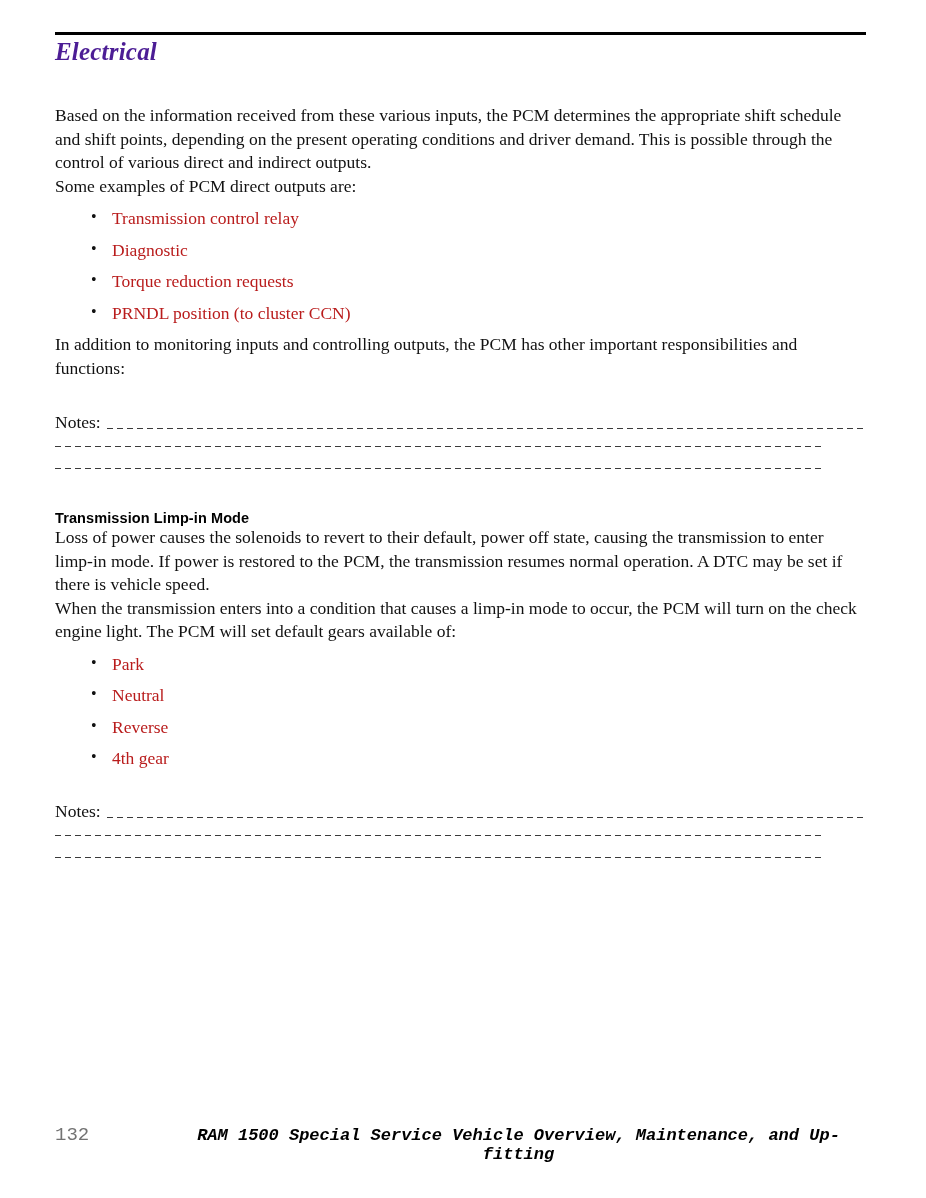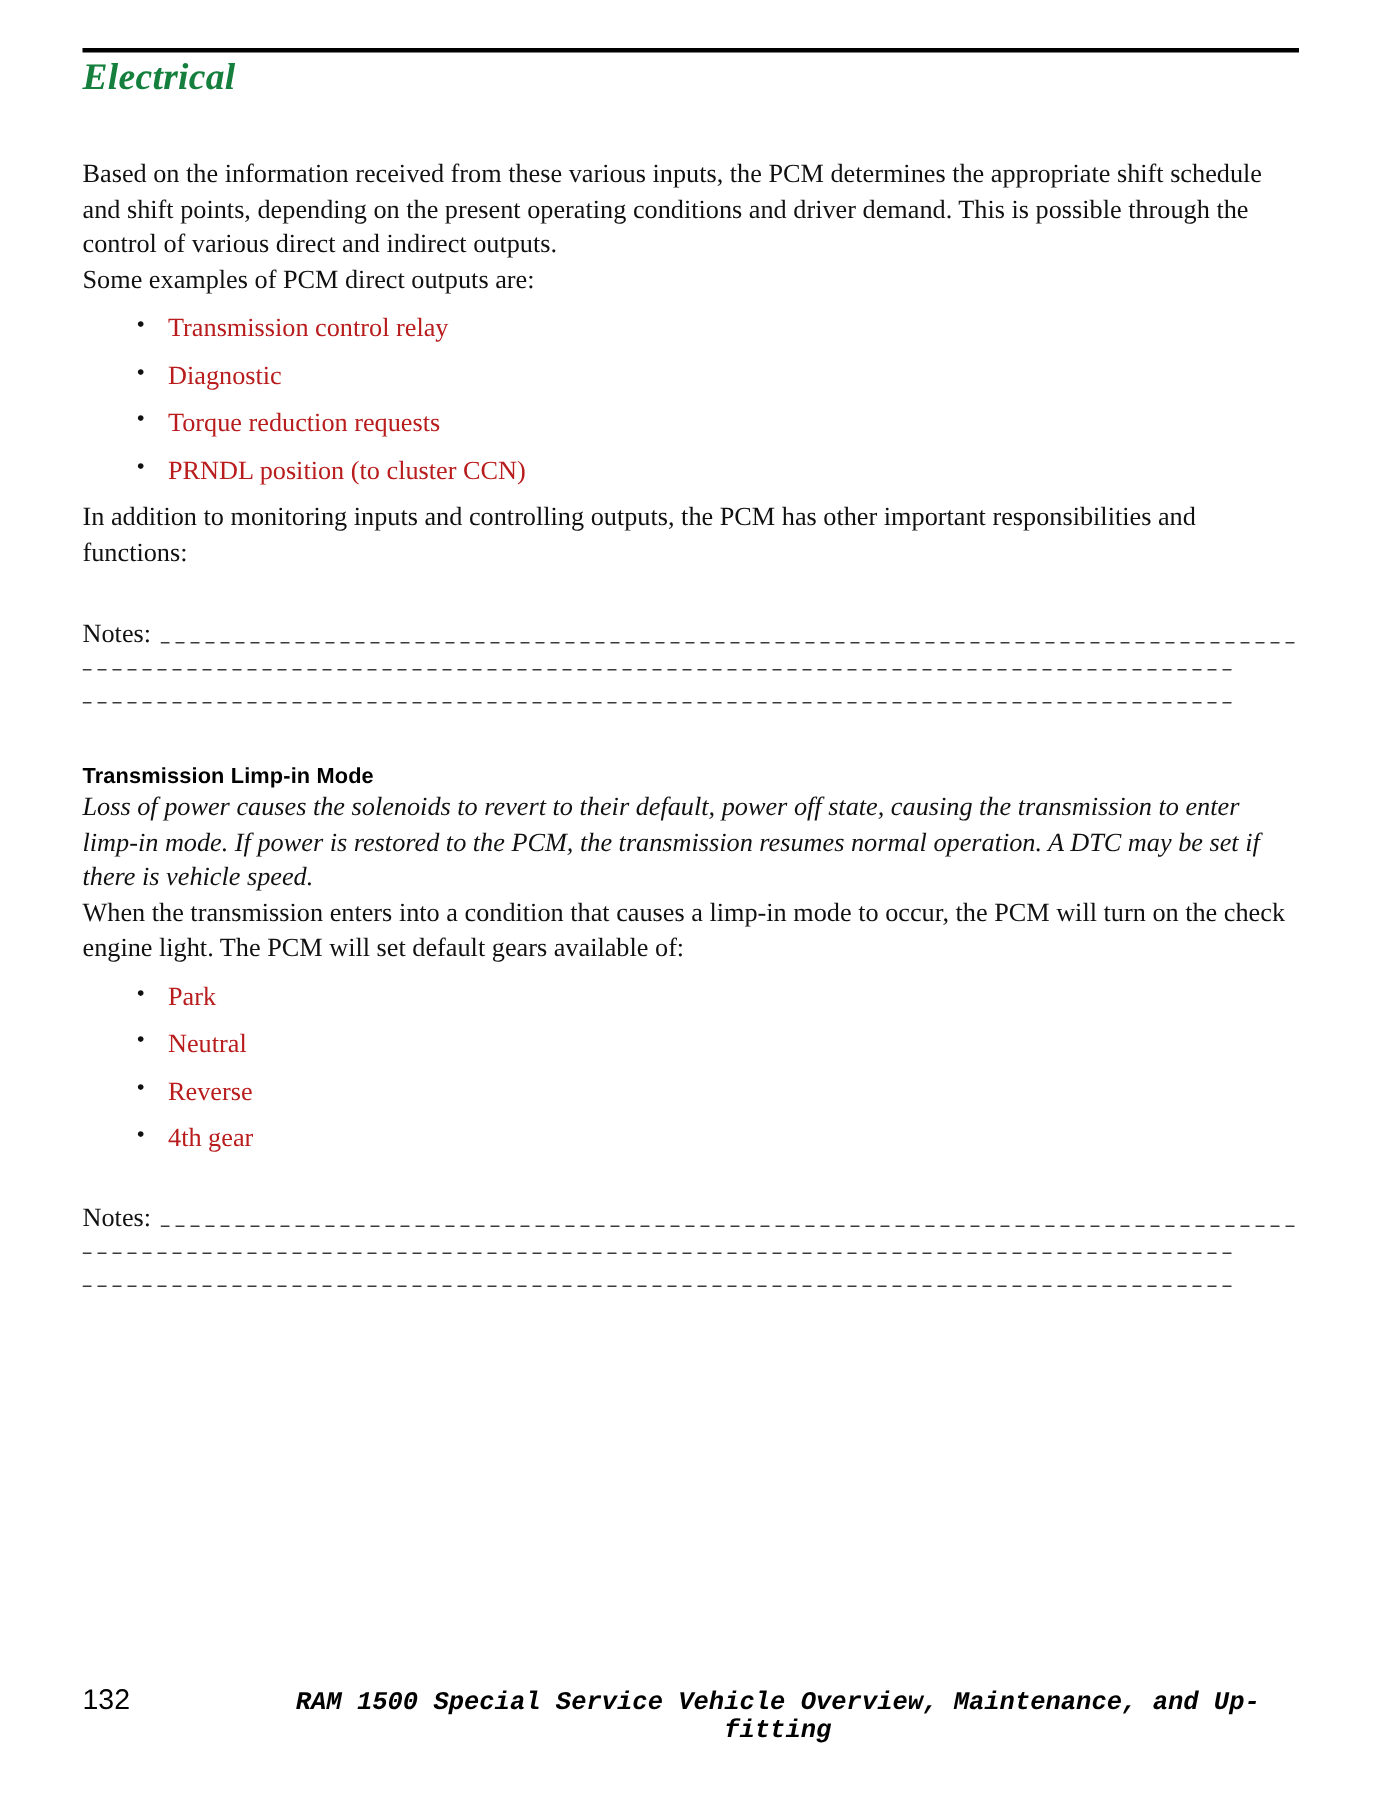--- a/index.html
+++ b/index.html
@@ -31,21 +31,21 @@
   }
   .chapter-title {
     position: absolute;
     left: 55px;
     top: 38px;
     font-family: "Liberation Serif", serif;
     font-style: italic;
     font-weight: bold;
     font-size: 25px;
     letter-spacing: 0.2px;
-    color: #15803d;
+    color: #4c1d95;
   }
   .content {
     position: absolute;
     left: 55px;
     top: 104px;
     width: 811px;
   }
   p.body {
     margin: 0 4px 0 0;
     font-size: 17.5px;
@@ -108,33 +108,33 @@
     background-position: 0 14px;
   }
   h2.subhead {
     font-family: "Liberation Sans", sans-serif;
     font-size: 14.5px;
     font-weight: bold;
     margin: 34px 0 0 0;
     color: #000000;
     letter-spacing: 0.1px;
   }
-  .section-gap { margin-top: 16px; font-style: italic; }
+  .section-gap { margin-top: 16px; }
   .footer {
     position: absolute;
     left: 55px;
     bottom: 34px;
     width: 811px;
     display: flex;
     align-items: baseline;
   }
   .page-number {
-    font-family: Liberation Sans, sans-serif;
+    font-family: Liberation Mono, monospace;
     font-size: 19px;
-    color: #000000;
+    color: #737373;
     width: 150px;
   }
   .footer-title {
     font-family: Liberation Mono, monospace;
     font-style: italic;
     font-weight: bold;
     font-size: 17px;
     color: #000000;
     flex: 1 1 auto;
     text-align: center;

